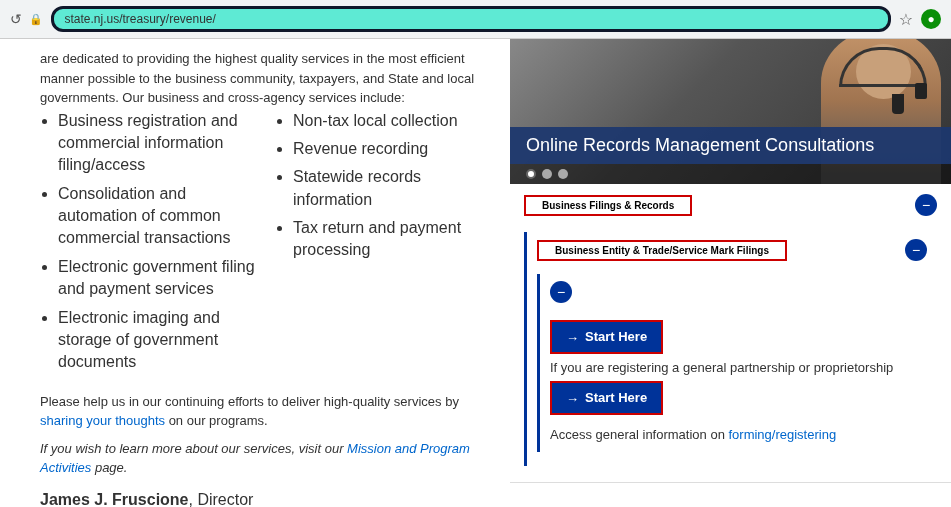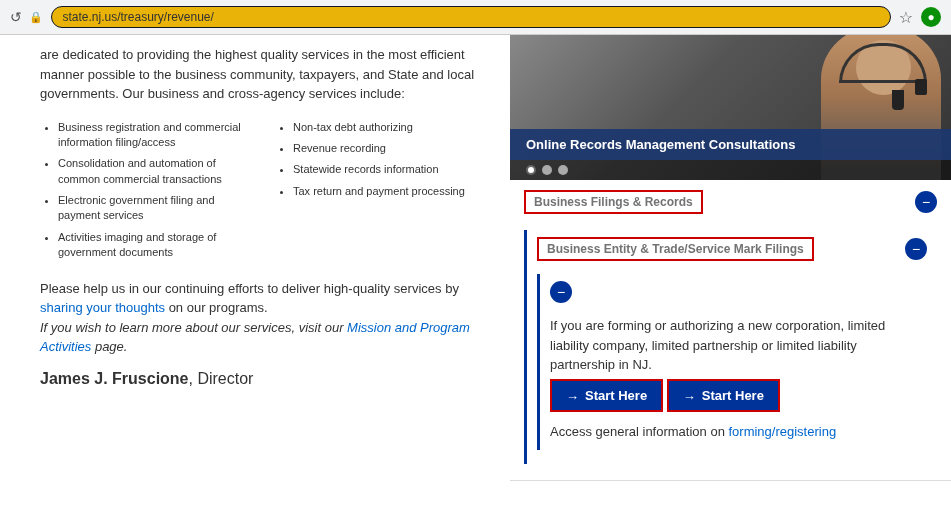--- a/index.html
+++ b/index.html
@@ -24,22 +24,22 @@
       color: #555;
       cursor: pointer;
       user-select: none;
     }
     .browser-lock {
       font-size: 11px;
       color: #555;
     }
     .browser-url {
       flex: 1;
-      background: #eab308;
-      border: 1px solid #0f172a;
+      background: #5eead4;
+      border: 3px solid #0f172a;
       border-radius: 12px;
       padding: 3px 10px;
       font-size: 12px;
       color: #333;
     }
     .browser-star, .browser-avatar {
       font-size: 16px;
       color: #555;
     }
 
@@ -53,44 +53,45 @@
     
     .left-panel {
       flex: 0 0 510px;
       padding: 10px 20px 10px 40px;
       overflow-y: auto;
       font-size: 13px;
       line-height: 1.5;
     }
 
     .intro-text {
-      margin-bottom: 16px;
+      margin-bottom: 2px;
       font-size: 13px;
       line-height: 1.5;
     }
 
     .two-col-list {
       display: flex;
       gap: 20px;
       margin-bottom: 12px;
     }
     .col-list {
       flex: 1;
     }
     .col-list ul {
       list-style: disc;
       padding-left: 18px;
     }
     .col-list ul li {
       margin-bottom: 6px;
-      font-size: 11px;
+      font-size: 16px;
       line-height: 1.4;
     }
 
     .help-text {
+      margin-bottom: 8px;
       font-size: 13px;
       line-height: 1.5;
     }
     .help-text a {
       color: #0066cc;
       text-decoration: none;
     }
 
     .mission-text {
       margin-bottom: 10px;
@@ -135,22 +136,22 @@
       justify-content: center;
       overflow: hidden;
     }
     .banner-text-box {
       background: rgba(30, 60, 120, 0.85);
       padding: 8px 16px;
       width: 100%;
     }
     .banner-title {
       color: #fff;
-      font-size: 13px;
-      font-weight: bold;
+      font-size: 18px;
+      font-weight: normal;
     }
     .banner-dots {
       display: flex;
       gap: 6px;
       padding: 5px 16px;
     }
     .dot {
       width: 10px;
       height: 10px;
       border-radius: 50%;
@@ -182,24 +183,24 @@
     }
 
     .accordion-header-label {
       display: flex;
       align-items: center;
       gap: 0;
     }
 
     .red-border-label {
       border: 2px solid #cc0000;
-      padding: 3px 8px;
+      padding: 3px 16px;
       font-weight: bold;
-      font-size: 12px;
-      color: #737373;
+      font-size: 10px;
+      color: #000000;
     }
 
     .accordion-toggle {
       width: 22px;
       height: 22px;
       background: #003399;
       border-radius: 50%;
       display: flex;
       align-items: center;
       justify-content: center;
@@ -281,26 +282,26 @@
 
   <div class="left-panel">
     <p class="intro-text">are dedicated to providing the highest quality services in the most efficient manner possible to the business community, taxpayers, and State and local governments. Our business and cross-agency services include:</p>
 
     <div class="two-col-list">
       <div class="col-list">
         <ul>
           <li>Business registration and commercial information filing/access</li>
           <li>Consolidation and automation of common commercial transactions</li>
           <li>Electronic government filing and payment services</li>
-          <li>Activities imaging and storage of government documents</li>
+          <li>Electronic imaging and storage of government documents</li>
         </ul>
       </div>
       <div class="col-list">
         <ul>
-          <li>Non-tax debt authorizing</li>
+          <li>Non-tax local collection</li>
           <li>Revenue recording</li>
           <li>Statewide records information</li>
           <li>Tax return and payment processing</li>
         </ul>
       </div>
     </div>
 
     <p class="help-text">
       <span>Please help us in our continuing efforts to deliver high-quality services by </span><a href="#">sharing your thoughts</a><span> on our programs.</span>
     </p>
@@ -357,25 +358,25 @@
               <div class="accordion-toggle">−</div>
             </div>
 
             <div class="sub-accordion-content">
 
               <div class="sub-accordion-item">
                 <div class="sub-accordion-header">
                   <div class="accordion-toggle">−</div>
                 </div>
                 <div class="sub-accordion-content">
-                  <p>If you are forming or authorizing a new corporation, limited liability company, limited partnership or limited liability partnership in NJ.</p>
                   <a href="#" class="start-here-btn">
                     <span class="btn-arrow">→</span>
                     <span>Start Here</span>
                   </a>
+                  <p>If you are registering a general partnership or proprietorship</p>
                   <a href="#" class="start-here-btn">
                     <span class="btn-arrow">→</span>
                     <span>Start Here</span>
                   </a>
                   <p class="general-info-text">
                     <span>Access general information on </span><a href="#">forming/registering</a>
                   </p>
                 </div>
               </div>
 

